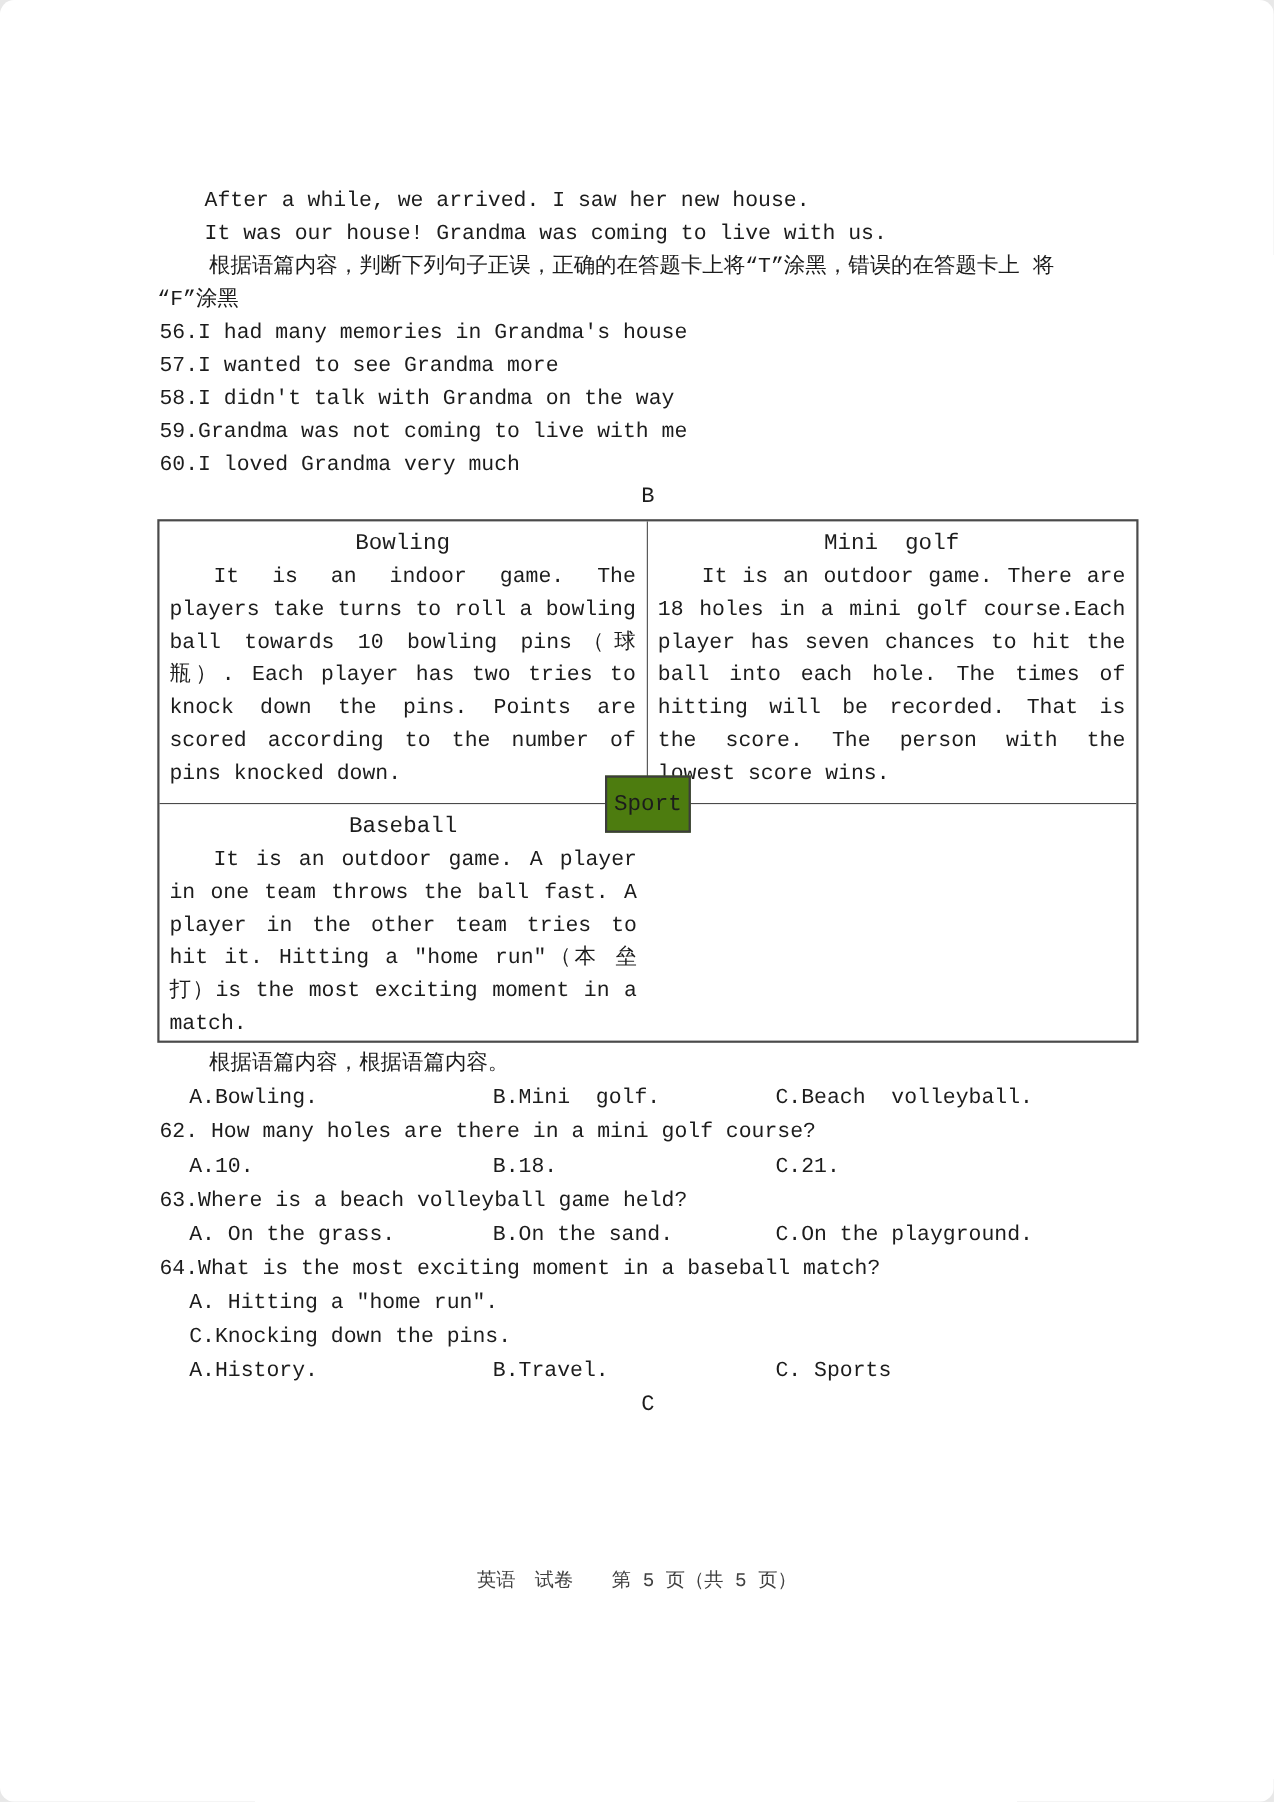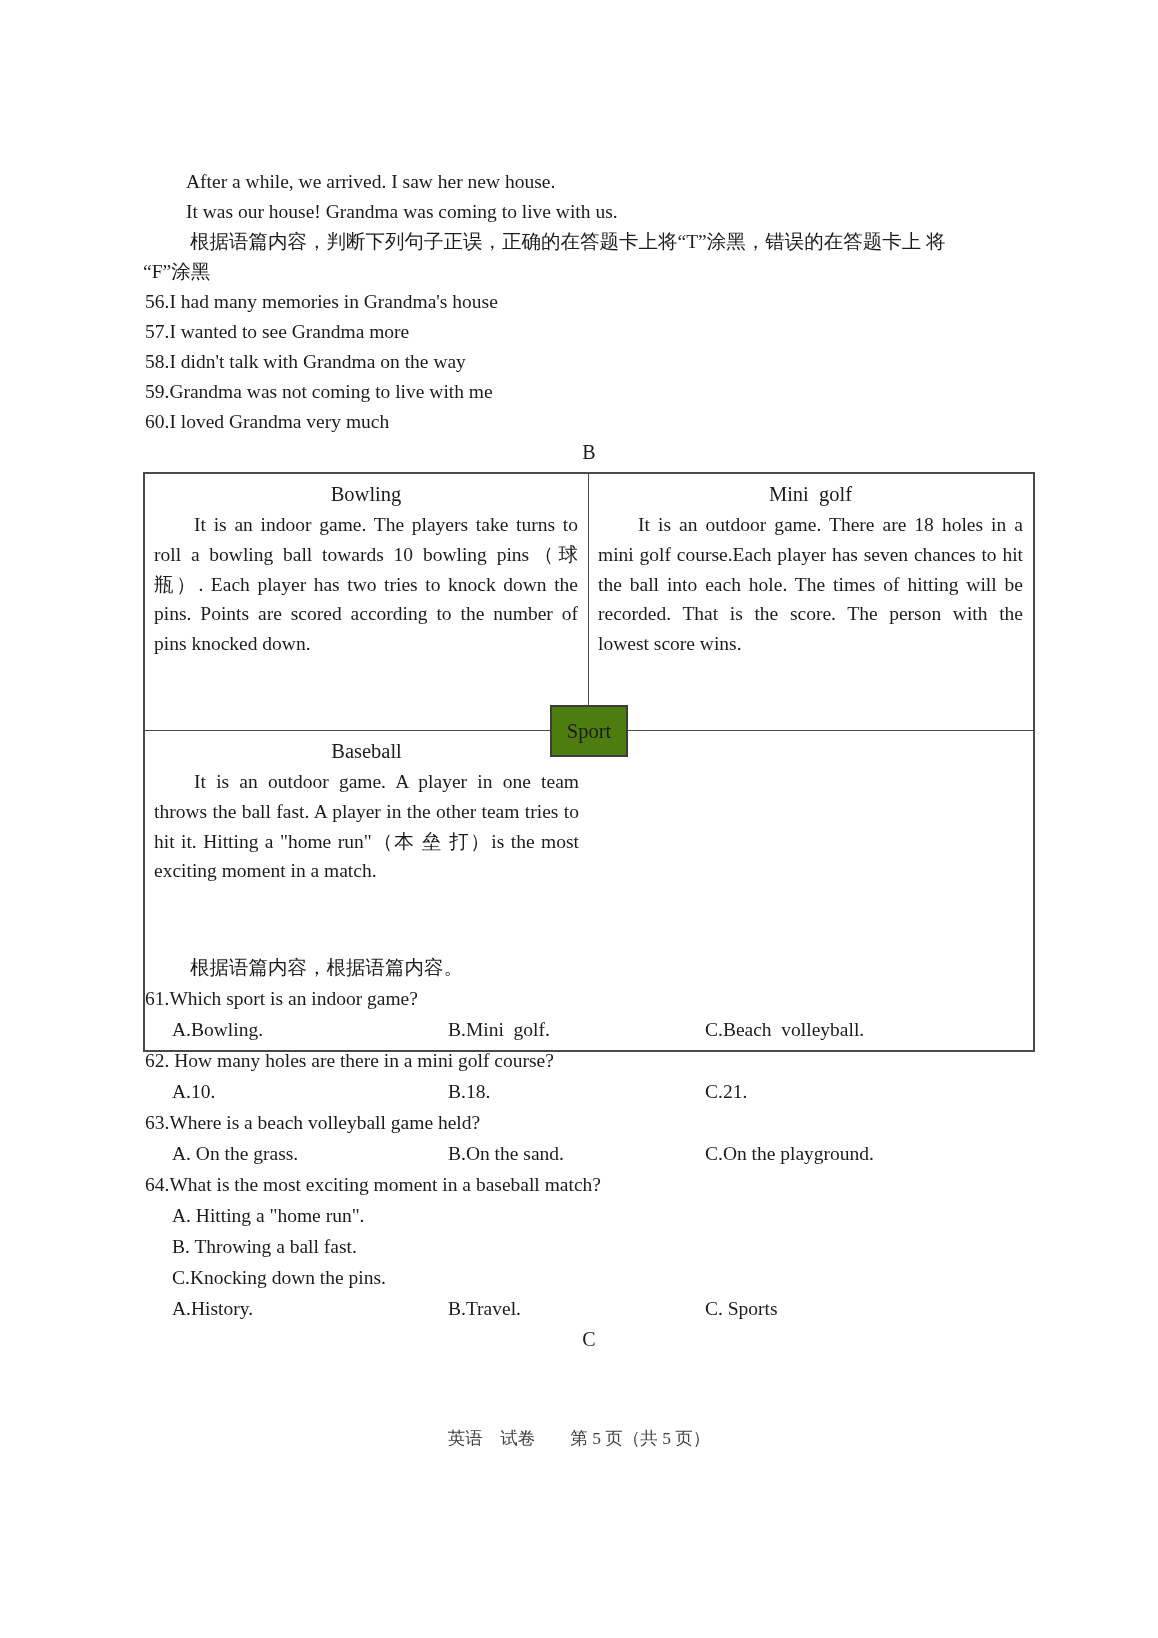--- a/index.html
+++ b/index.html
@@ -1,37 +1,38 @@
 <!DOCTYPE html>
 <html><head>
 <meta charset="utf-8">
 <style>
   html,body { margin:0; padding:0; background:#e8e8e8; }
   .page {
     position:relative;
     width:1158px; height:1638px;
     margin:0 auto;
     background:#ffffff;
-    font-family:Liberation Serif, serif;
+    font-family:Liberation Mono, monospace;
     color:#1c1c1c;
     overflow:hidden;
+    border-radius:13px;
   }
   .line { margin:0; height:30px; line-height:30px; font-size:19.5px; white-space:pre; }
   .top-block { position:absolute; left:143px; top:167px; width:892px; }
   .indent-passage { padding-left:43px; }
   .indent-instruction { padding-left:47px; }
   .item-line { padding-left:2px; }
 
   .b-label {
     position:absolute; left:143px; top:437px; width:892px; height:30px;
     text-align:center; font-size:20px; line-height:30px;
   }
 
   .sport-table {
-    position:absolute; left:143px; top:472px; width:892px; height:580px;
+    position:absolute; left:143px; top:472px; width:892px; height:476px;
     border:2px solid #4a4a4a; box-sizing:border-box;
     display:grid; grid-template-columns:1fr 1fr; grid-template-rows:257px 1fr;
   }
   .cell { box-sizing:border-box; padding:5px 10px 0 9px; }
   .cell-br { border-right:1.5px solid #4a4a4a; }
   .cell-bb { border-bottom:1.5px solid #4a4a4a; }
   .cell-title {
     text-align:center; font-size:20.5px; height:31px; line-height:31px;
     white-space:pre;
   }
@@ -96,21 +97,20 @@
       <p class="cell-text">It is an outdoor game. A player in one team throws the ball fast. A player in the other team tries to hit it. Hitting a "home run"（本 垒 打）is the most exciting moment in a match.</p>
     </div>
     <div class="sport-box">
       <span>Sport</span>
     </div>
   </div>
 
   <div class="questions-block">
     <p class="q-line instruction2">根据语篇内容，根据语篇内容。</p>
 
-    <p class="q-line stem">61.Which sport is an indoor game?</p>
     <div class="opts-row">
       <span class="opt optA">A.Bowling.</span>
       <span class="opt optB">B.Mini  golf.</span>
       <span class="opt optC">C.Beach  volleyball.</span>
     </div>
 
     <p class="q-line stem">62. How many holes are there in a mini golf course?</p>
     <div class="opts-row">
       <span class="opt optA">A.10.</span>
       <span class="opt optB">B.18.</span>
@@ -119,21 +119,20 @@
 
     <p class="q-line stem">63.Where is a beach volleyball game held?</p>
     <div class="opts-row">
       <span class="opt optA">A. On the grass.</span>
       <span class="opt optB">B.On the sand.</span>
       <span class="opt optC">C.On the playground.</span>
     </div>
 
     <p class="q-line stem">64.What is the most exciting moment in a baseball match?</p>
     <p class="q-line opt-stack">A. Hitting a "home run".</p>
-    <p class="q-line opt-stack">B. Throwing a ball fast.</p>
     <p class="q-line opt-stack">C.Knocking down the pins.</p>
 
     <div class="opts-row">
       <span class="opt optA">A.History.</span>
       <span class="opt optB">B.Travel.</span>
       <span class="opt optC">C. Sports</span>
     </div>
 
     <p class="c-label">C</p>
   </div>

